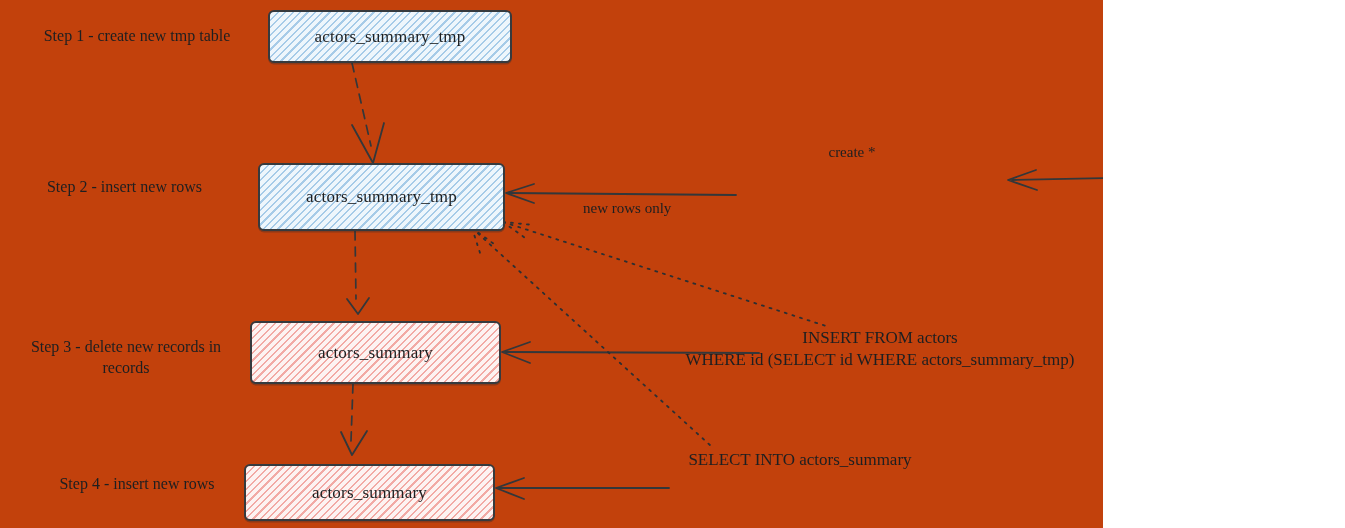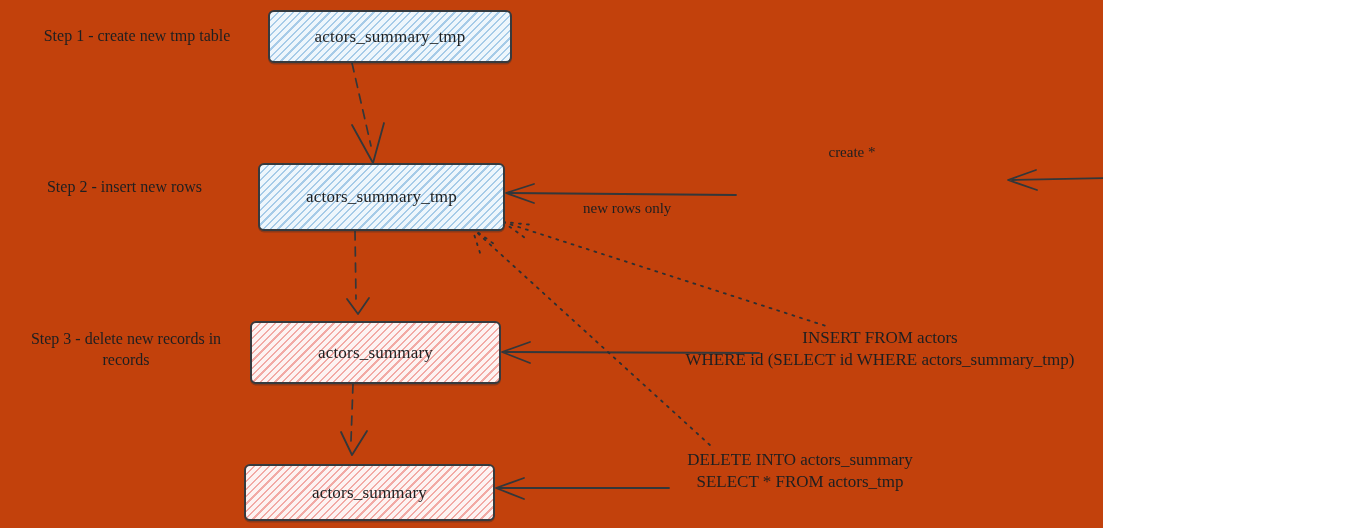--- a/index.html
+++ b/index.html
@@ -86,25 +86,26 @@
       <line class="s-dot" x1="472" y1="228" x2="481" y2="256"></line>
     </g>
   </svg>
 
   <div class="abs step-label" style="left:8px; top:25px; width:258px;">
     <div>Step 1 - create new tmp table</div>
   </div>
   <div class="abs step-label" style="left:22px; top:176px; width:205px;">
     <div>Step 2 - insert new rows</div>
   </div>
-  <div class="abs step-label" style="left:2px; top:328px; width:248px;">
+  <div class="abs step-label" style="left:2px; top:336px; width:248px;">
     <div>Step 3 - delete new records in</div>
     <div>records</div>
   </div>
   <div class="abs step-label" style="left:38px; top:473px; width:198px;">
+    <div>Step 4 - insert new rows</div>
   </div>
 
   <div class="node node-tmp" style="left:268px; top:10px; width:240px; height:49px;">
     <span>actors_summary_tmp</span>
   </div>
   <div class="node node-tmp" style="left:258px; top:163px; width:243px; height:64px;">
     <span>actors_summary_tmp</span>
   </div>
   <div class="node node-cur" style="left:250px; top:321px; width:247px; height:59px;">
     <span>actors_summary</span>
@@ -118,20 +119,19 @@
   </div>
 
   <div class="abs edge-label" style="left:543px; top:200px; width:130px;margin-left:40px;">new rows only</div>
 
   <div class="abs sql-block sql-caps" style="left:655px; top:327px; width:450px;">
     <div>INSERT FROM actors</div>
     <div>WHERE id (SELECT id WHERE actors_summary_tmp)</div>
   </div>
 
   <div class="abs sql-block sql-caps" style="left:655px; top:449px; width:290px;">
-    <div>DELETE INTO actors_summary</div>
-    <div>SELECT * FROM actors_tmp</div>
+    <div>SELECT INTO actors_summary</div>
   </div>
 
   <div class="diamond"></div>
   <div class="diamond-label">actors query</div>
 
 </div>
 
 </body></html>

